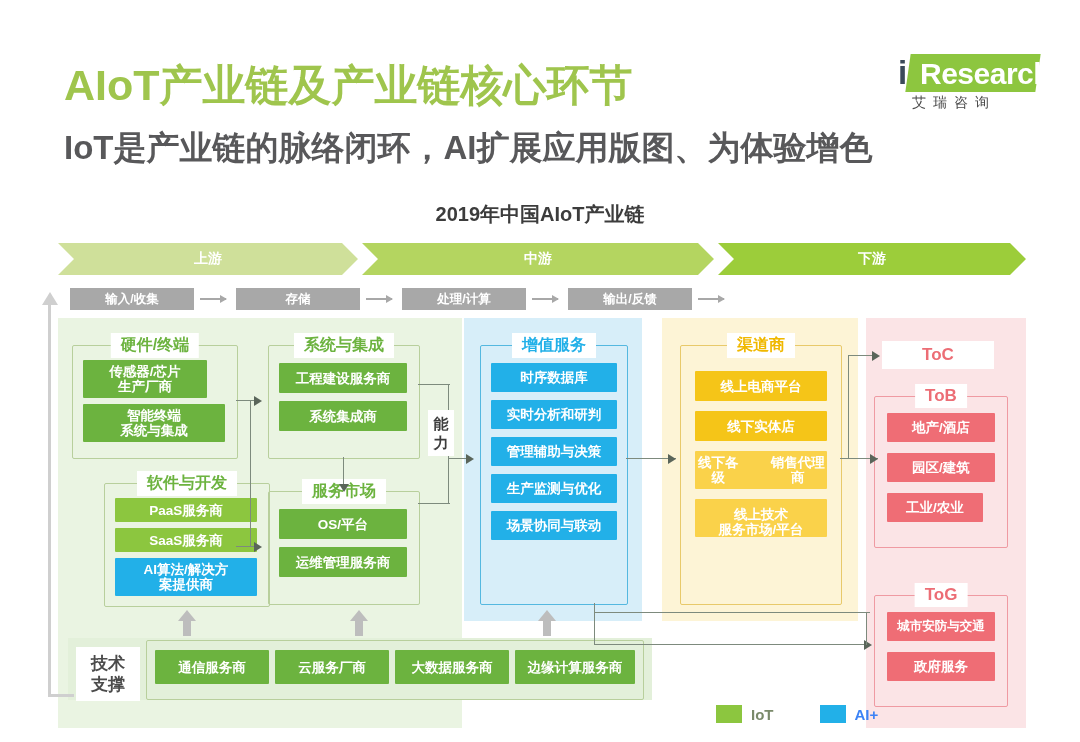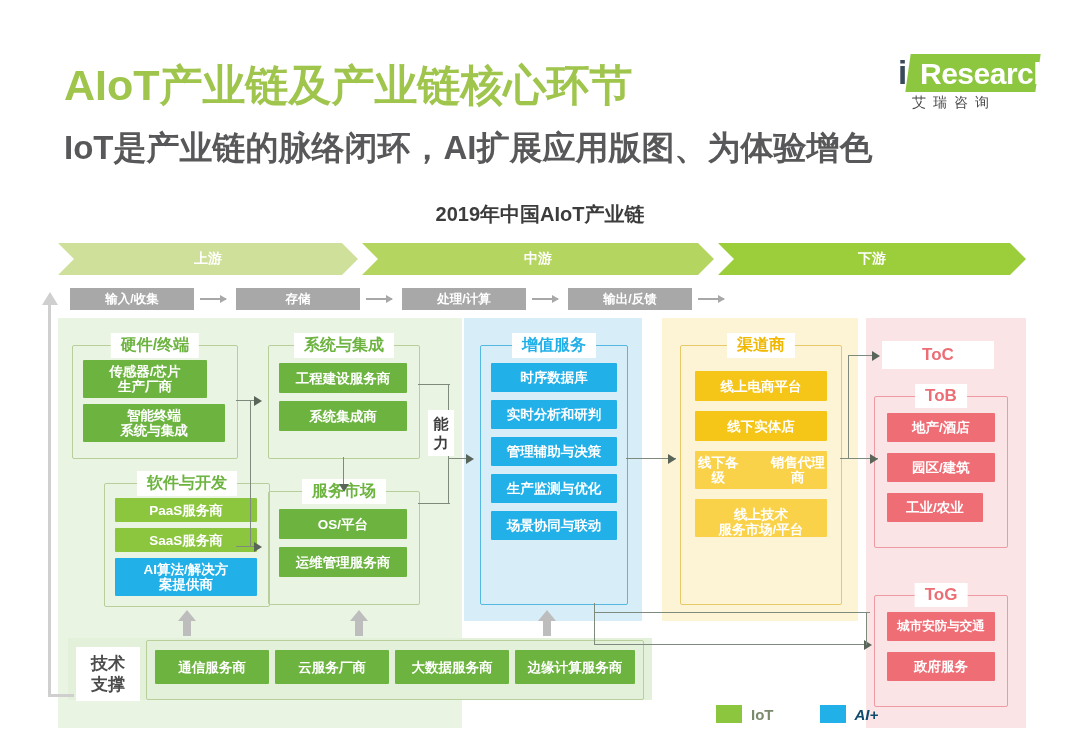--- a/index.html
+++ b/index.html
@@ -152,21 +152,21 @@
     border-left:9px solid transparent;border-right:9px solid transparent;
     border-bottom:11px solid #bdbdbd;
   }
   
   #legend{position:absolute;left:700px;top:702px;height:24px;display:flex;align-items:center;gap:10px;padding-left:16px;}
   .legend-item{display:flex;align-items:center;gap:9px;}
   .legend-swatch{width:26px;height:18px;}
   .legend-swatch.iot{background:#8cc63f;}
   .legend-swatch.ai{background:#22b0e8;}
   .legend-text{font-size:15px;font-weight:700;color:#7a8a6a;}
-  .legend-text.ai{color:#0c4a6e;font-style:italic;}
+  .legend-text.ai{color:#3b82f6;}
 </style>
 </head>
 <body>
 
 <div id="header">
   <div id="main-title">AIoT产业链及产业链核心环节</div>
   <div id="sub-title">IoT是产业链的脉络闭环，AI扩展应用版图、为体验增色</div>
 
   <div id="logo">
     <div id="logo-plate"></div>

